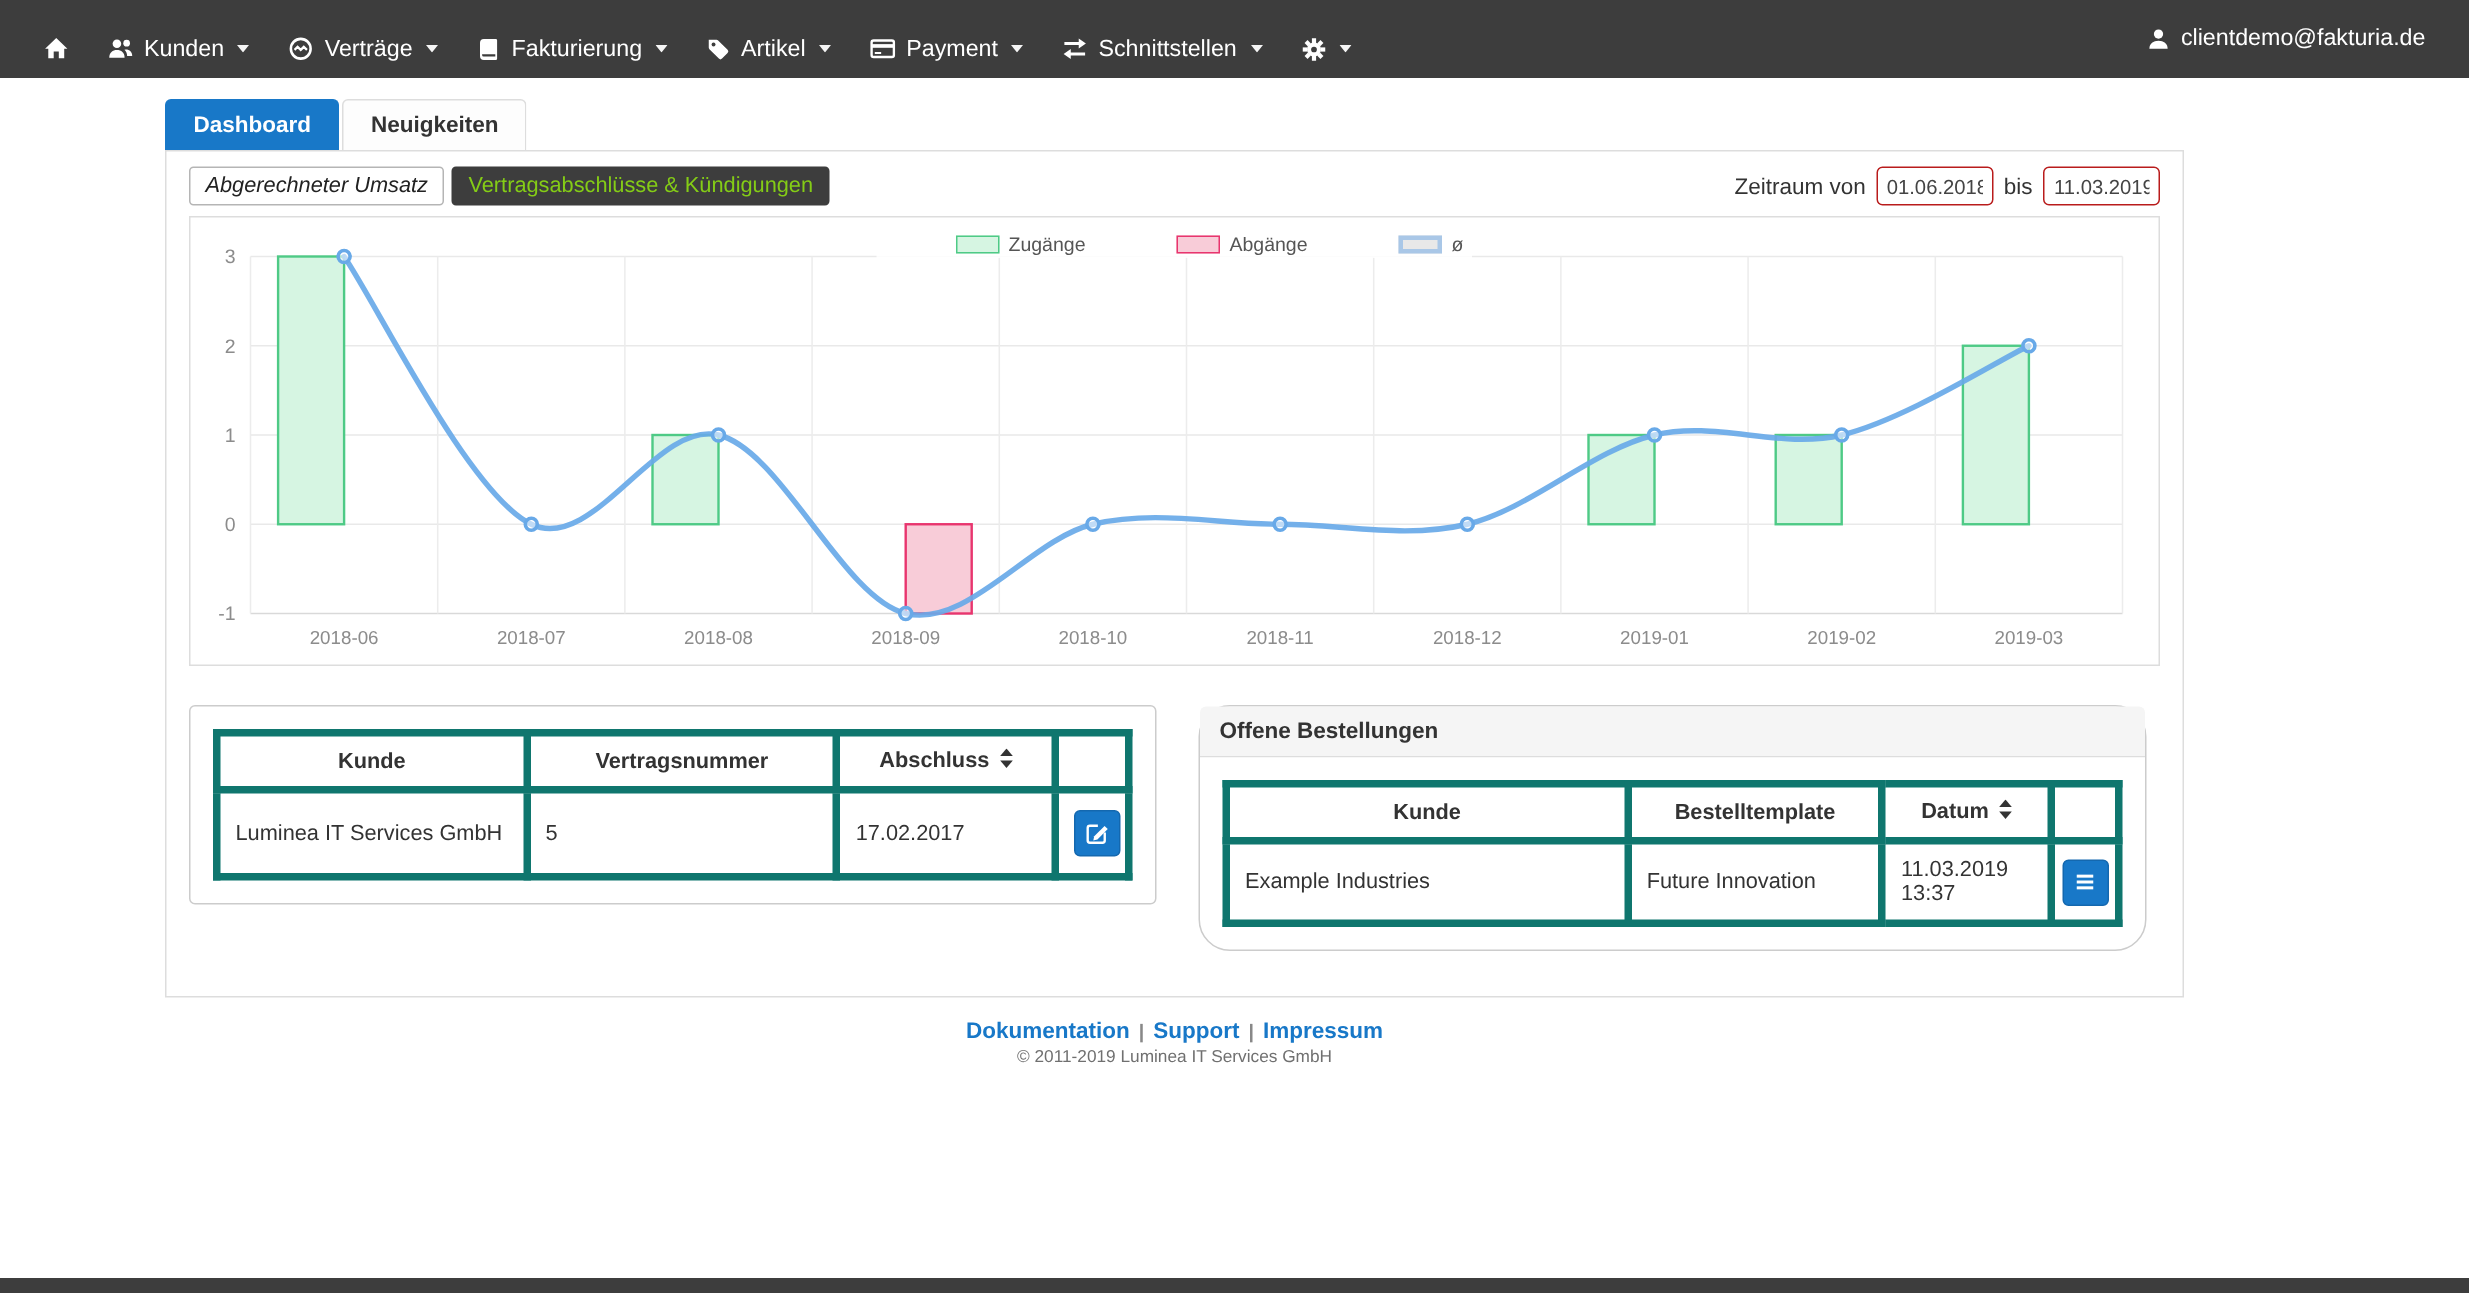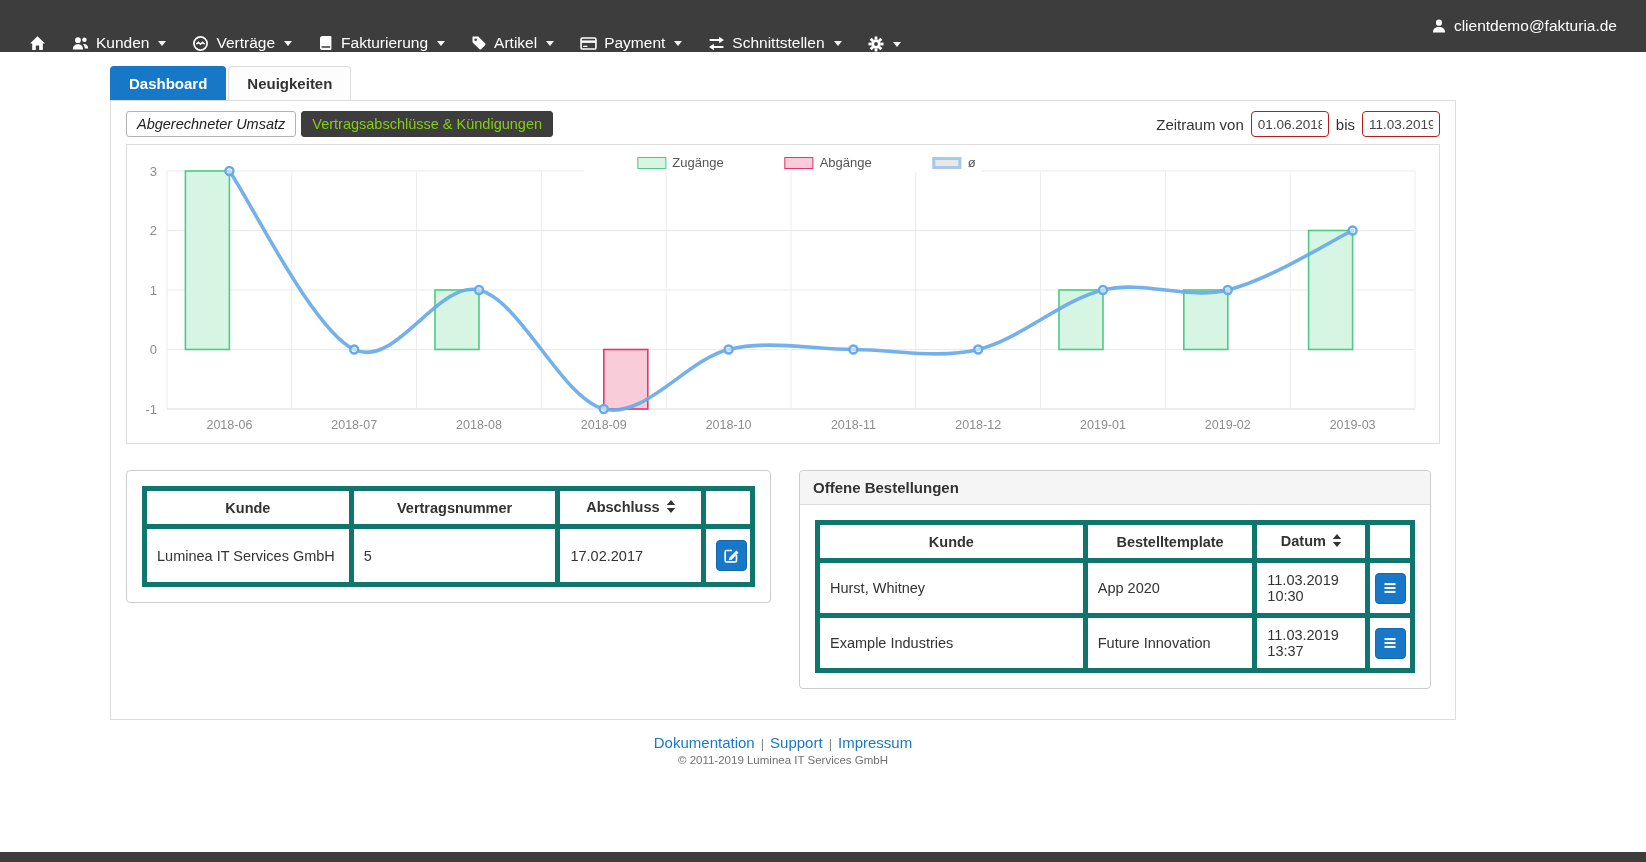--- a/index.html
+++ b/index.html
@@ -1,21 +1,21 @@
 <!DOCTYPE html>
 <html><head>
 <meta charset="utf-8">
 <style>
   * { margin:0; padding:0; box-sizing:border-box; }
   body { background:#fff; font-family:"Liberation Sans", sans-serif; }
   .page { position:relative; width:1646px; height:862px; background:#fff; overflow:hidden; }
 
   
   .navbar { height:52px; background:#3d3d3d; display:flex; align-items:stretch; padding:0 16px; }
-  .nav-left { display:flex; align-items:flex-end;margin-top:13px; }
+  .nav-left { display:flex; align-items:center;margin-top:13px; }
   .nav-item { display:flex; align-items:center; gap:7px; padding:0 13px; color:#fff; font-size:15.5px;
               text-decoration:none; cursor:pointer; }
   .nav-item .icon { display:inline-flex; align-items:center; }
   .nav-item .caret { margin-left:2px; opacity:.95; }
   .nav-right { margin-left:auto; display:flex; align-items:center; }
 
   
   .main-wrap { margin-left:110px; width:1346px; }
   .tabs { display:flex; gap:2px; margin-top:14px; }
   .tab { padding:8px 18px; font-size:15px; font-weight:bold; border-radius:4px 4px 0 0; cursor:pointer; }
@@ -37,21 +37,21 @@
   .chart-box { border:1px solid #ddd; margin-top:7px; height:300px; position:relative; }
   .legend { position:absolute; top:8px; left:50%; transform:translateX(-50%); display:flex; gap:14px;
             align-items:center; background:rgba(255,255,255,.85); padding:2px 6px; }
   .legend-item { display:flex; align-items:center; gap:6px; font-size:13px; color:#555;margin-left:47px; }
   .legend-swatch { width:29px; height:12px; }
 
   
   .tables-row { display:flex; gap:28px; margin-top:26px; align-items:flex-start; }
   .box { border:1px solid #ccc; border-radius:4px; background:#fff; }
   .box-left { width:645px; }
-  .box-right { width:632px; }
+  .box-right { width:632px;border-radius:21px; }
   .box-title { background:#f5f5f5; border-bottom:1px solid #ddd; font-weight:bold; font-size:15px;
                color:#333; padding:8px 13px; border-radius:4px 4px 0 0; }
   .box-body { padding:15px; }
   table { width:100%; border-collapse:collapse; table-layout:fixed; }
   th, td { border:5px solid #0f766e; font-size:14.5px; color:#333; }
   th { font-weight:bold; text-align:center; padding:8px 6px; }
   th .sort { display:inline-block; vertical-align:-1px; margin-left:6px; color:#333; }
   td { padding:9px 10px; text-align:left; white-space:pre-line; }
   .box-left td { padding:11px 10px; }
   .box-left th:nth-child(1){width:34%} .box-left th:nth-child(2){width:34%}
@@ -59,21 +59,21 @@
   .box-right th:nth-child(1){width:45%} .box-right th:nth-child(2){width:28.5%}
   .box-right th:nth-child(3){width:19%} .box-right th:nth-child(4){width:7.5%}
   .action-cell { text-align:center; padding:5px 4px; }
   .btn-blue { width:31px; height:31px; background:#1878c8; border:1px solid #1468af; border-radius:4px;
               color:#fff; display:inline-flex; align-items:center; justify-content:center; cursor:pointer; }
 
   
   .footer { margin-top:14px; text-align:center; }
   .logo-row { display:inline-flex; align-items:center; gap:2px; }
   .logo-text { font-size:28px; font-weight:bold; color:#9b9b9b; letter-spacing:.5px; }
-  .footer-links { margin-top:1px; font-size:15px; color:#999; }
+  .footer-links { margin-top:1px; font-size:15px; color:#999;font-weight:bold; }
   .footer-links a { color:#1878c8; text-decoration:none; cursor:pointer; }
   .footer-links .sep { color:#888; margin:0 6px; font-size:13px; }
   .copyright { margin-top:3px; font-size:11.5px; color:#707070; }
   .bottom-strip { position:absolute; left:0; right:0; bottom:0; height:10px; background:#3d3d3d; }
 </style>
 </head>
 <body>
 
 <div class="page">
 
@@ -336,31 +336,20 @@
                     <th><span>Bestelltemplate</span></th>
                     <th><span>Datum</span><span class="sort"><svg viewBox="0 0 10 13" width="10" height="13" fill="currentColor">
                           <path d="M5 0l4.2 5H.8z"></path>
                           <path d="M5 13L.8 8h8.4z"></path>
                         </svg></span></th>
                     <th></th>
                   </tr>
                 </thead>
               <tbody>
                   <tr>
-                    <td>Hurst, Whitney</td>
-                    <td>App 2020</td>
-                    <td>11.03.2019
-10:30</td>
-                    <td class="action-cell"><button class="btn-blue"><svg viewBox="0 0 16 16" width="16" height="16" fill="currentColor">
-                          <rect x="2.5" y="3.1" width="11" height="2"></rect>
-                          <rect x="2.5" y="7" width="11" height="2"></rect>
-                          <rect x="2.5" y="10.9" width="11" height="2"></rect>
-                        </svg></button></td>
-                  </tr>
-                  <tr>
                     <td>Example Industries</td>
                     <td>Future Innovation</td>
                     <td>11.03.2019
 13:37</td>
                     <td class="action-cell"><button class="btn-blue"><svg viewBox="0 0 16 16" width="16" height="16" fill="currentColor">
                           <rect x="2.5" y="3.1" width="11" height="2"></rect>
                           <rect x="2.5" y="7" width="11" height="2"></rect>
                           <rect x="2.5" y="10.9" width="11" height="2"></rect>
                         </svg></button></td>
                   </tr>

